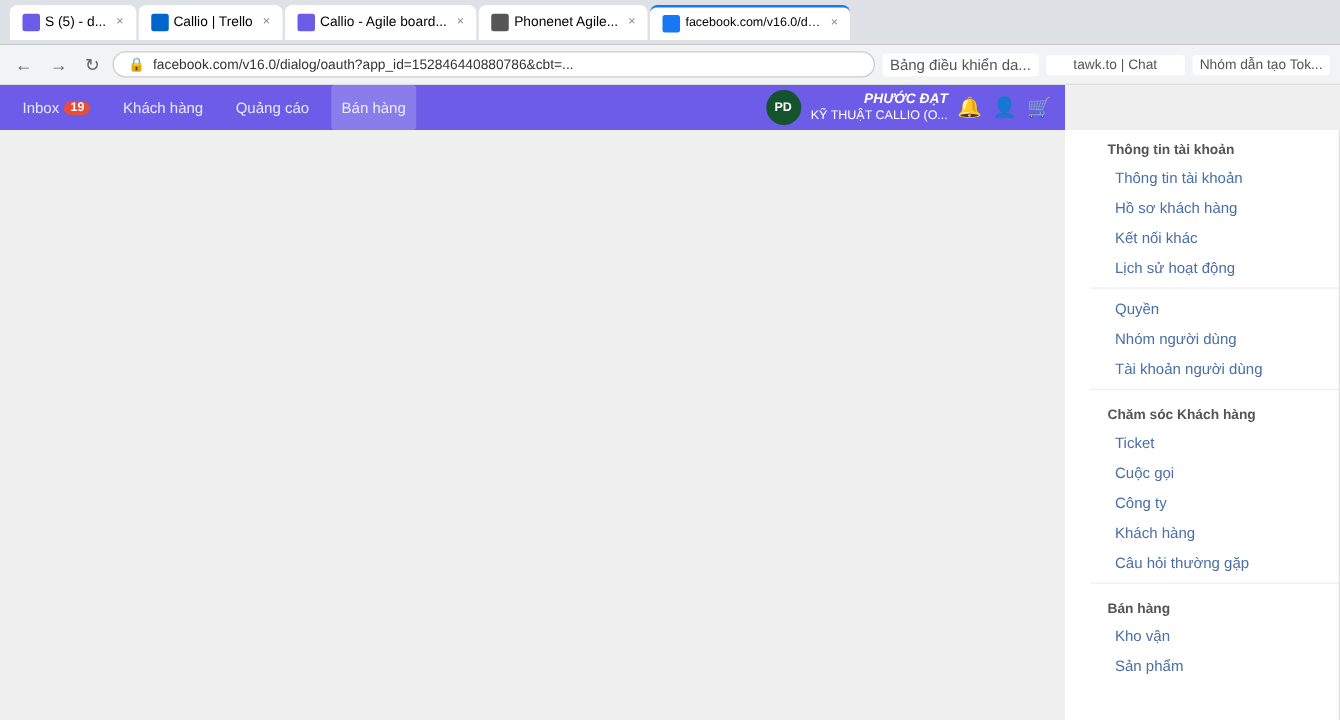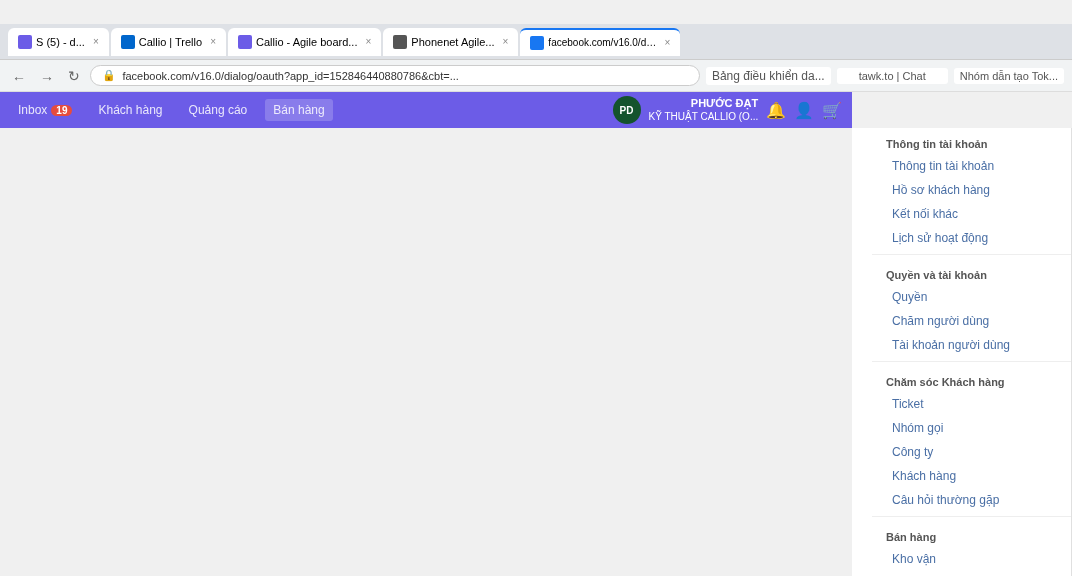--- a/index.html
+++ b/index.html
@@ -7,21 +7,20 @@
 
     
     .browser-bar {
       height: 36px;
       background: #dee1e6;
       display: flex;
       align-items: center;
       padding: 0 8px;
       gap: 6px;
       border-bottom: 1px solid #ccc;
-      margin-top: 24px;
     }
     .browser-tabs {
       display: flex;
       gap: 2px;
       flex: 1;
     }
     .browser-tab {
       background: #fff;
       border-radius: 6px 6px 0 0;
       padding: 4px 10px;
@@ -92,21 +91,20 @@
       color: #4a6fa5;
       cursor: pointer;
     }
 
     
     .top-nav {
       background: #6c5ce7;
       color: #fff;
       height: 36px;
       display: flex;
-      align-items: center;
       padding: 0 10px;
       gap: 10px;
       position: absolute;
       top: 68px;
       left: 0;
       right: 0;
       z-index: 5;
     }
     .top-nav-item {
       font-size: 12px;
@@ -159,21 +157,21 @@
       background: #14532d;
       border-radius: 50%;
       color: #fff;
       font-size: 10px;
       font-weight: bold;
       display: flex;
       align-items: center;
       justify-content: center;
     }
     .user-info { color: #fff; font-size: 10px; text-align: right; line-height: 1.2; }
-    .user-name { font-weight: bold; font-size: 11px; }
+    .user-name { font-weight: bold; font-size: 11px; font-style: italic; }
 
     
     .sidebar-divider { height: 1px; background: #eee; margin: 4px 0; }
   </style>
 </head>
 <body>
 
 <div>
 
   <div class="browser-bar">
@@ -252,28 +250,27 @@
     </div>
   </div>
 
   <div class="sidebar" style="margin-top:36px;padding-left:20px;">
     <div class="sidebar-section-title">Thông tin tài khoản</div>
     <div class="sidebar-item">Thông tin tài khoản</div>
     <div class="sidebar-item">Hồ sơ khách hàng</div>
     <div class="sidebar-item">Kết nối khác</div>
     <div class="sidebar-item">Lịch sử hoạt động</div>
     <div class="sidebar-divider"></div>
-    <div class="sidebar-section-title">Quyền và tài khoản</div>
     <div class="sidebar-item">Quyền</div>
-    <div class="sidebar-item">Chăm người dùng</div>
+    <div class="sidebar-item">Nhóm người dùng</div>
     <div class="sidebar-item">Tài khoản người dùng</div>
     <div class="sidebar-divider"></div>
     <div class="sidebar-section-title">Chăm sóc Khách hàng</div>
     <div class="sidebar-item">Ticket</div>
-    <div class="sidebar-item">Nhóm gọi</div>
+    <div class="sidebar-item">Cuộc gọi</div>
     <div class="sidebar-item">Công ty</div>
     <div class="sidebar-item">Khách hàng</div>
     <div class="sidebar-item">Câu hỏi thường gặp</div>
     <div class="sidebar-divider"></div>
     <div class="sidebar-section-title">Bán hàng</div>
     <div class="sidebar-item">Kho vận</div>
     <div class="sidebar-item">Sản phẩm</div>
   </div>
 
   <div class="content-area" style="margin-top:36px; position:relative;">

